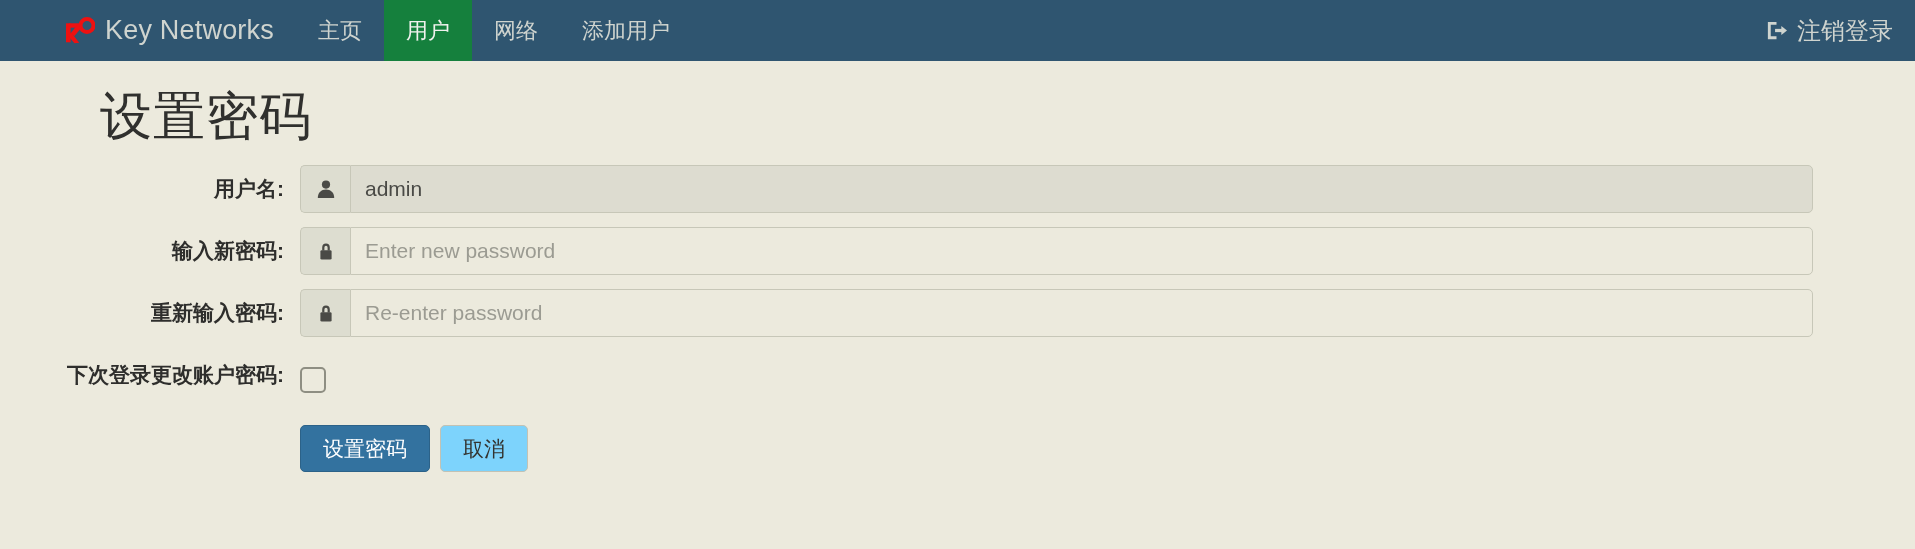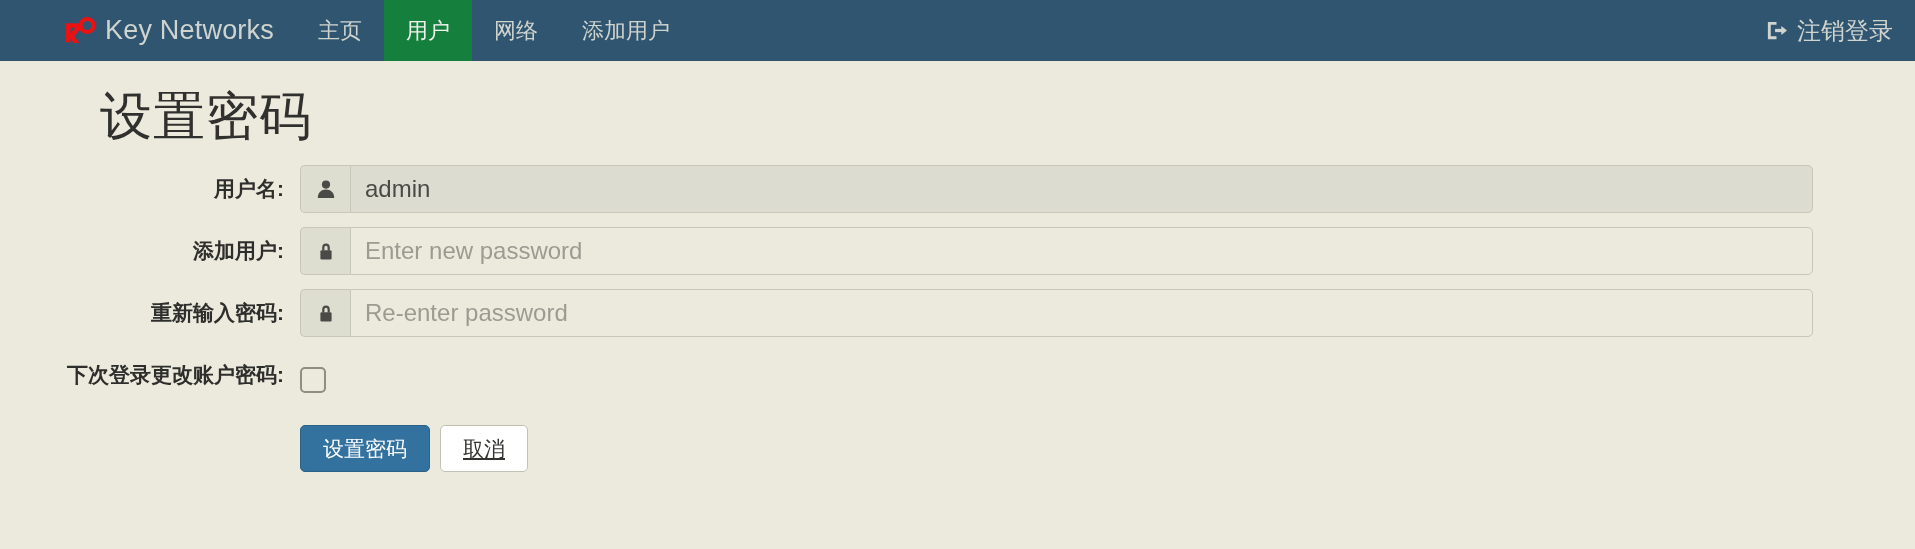--- a/index.html
+++ b/index.html
@@ -106,21 +106,21 @@
     justify-content: center;
   }
   .addon-icon { display: block; width: 20px; height: 20px; fill: #4a4a46; }
   .form-input {
     flex: 1;
     height: 48px;
     border: 1px solid #c7c7b8;
     border-radius: 0 5px 5px 0;
     background: #eceadd;
     font-family: inherit;
-    font-size: 24px;
+    font-size: 21px;
     color: #4a4a46;
     padding: 0 14px;
     outline: none;
     min-width: 0;
   }
   .form-input:disabled,
   .form-input.is-readonly {
     background: #dddcd0;
     color: #4a4a46;
   }
@@ -148,24 +148,23 @@
     cursor: pointer;
     line-height: 1.1;
     white-space: nowrap;
   }
   .btn-primary {
     background: #33729f;
     border: 1px solid #2c6288;
     color: #ffffff;
   }
   .btn-default {
-    background: #ffffff;
+    background: #7dd3fc;
     border: 1px solid #c2c2b4;
     color: #33332f;
-    text-decoration: underline;
   }
 </style>
 </head>
 <body>
 
 <div class="navbar">
 
   <a class="brand" href="#">
     <span class="brand-logo-wrap">
       <svg class="brand-logo" viewBox="0 0 34 28" xmlns="http://www.w3.org/2000/svg" aria-hidden="true">
@@ -215,21 +214,21 @@
               <circle cx="10" cy="5.6" r="4.1"></circle>
               <path d="M1.8 19 C1.8 13.6 5.4 10.6 10 10.6 C14.6 10.6 18.2 13.6 18.2 19 Z"></path>
             </svg>
           </span>
           <input class="form-input is-readonly" type="text" readonly="" value="admin" style="">
         </div>
       </div>
     </div>
 
     <div class="form-row">
-      <div class="form-label">添加用户:</div>
+      <div class="form-label">输入新密码:</div>
       <div class="form-control-wrap">
         <div class="input-group">
           <span class="input-addon">
             <svg class="addon-icon" viewBox="0 0 20 20" xmlns="http://www.w3.org/2000/svg" aria-hidden="true">
               <path d="M6.2 9.5 V6.4 A3.8 3.8 0 0 1 13.8 6.4 V9.5 H11.6 V6.4 A1.6 1.6 0 0 0 8.4 6.4 V9.5 Z"></path>
               <rect x="4.4" y="9.2" width="11.2" height="9.4" rx="1.4"></rect>
             </svg>
           </span>
           <input class="form-input" type="password" placeholder="Enter new password" style="">
         </div>

